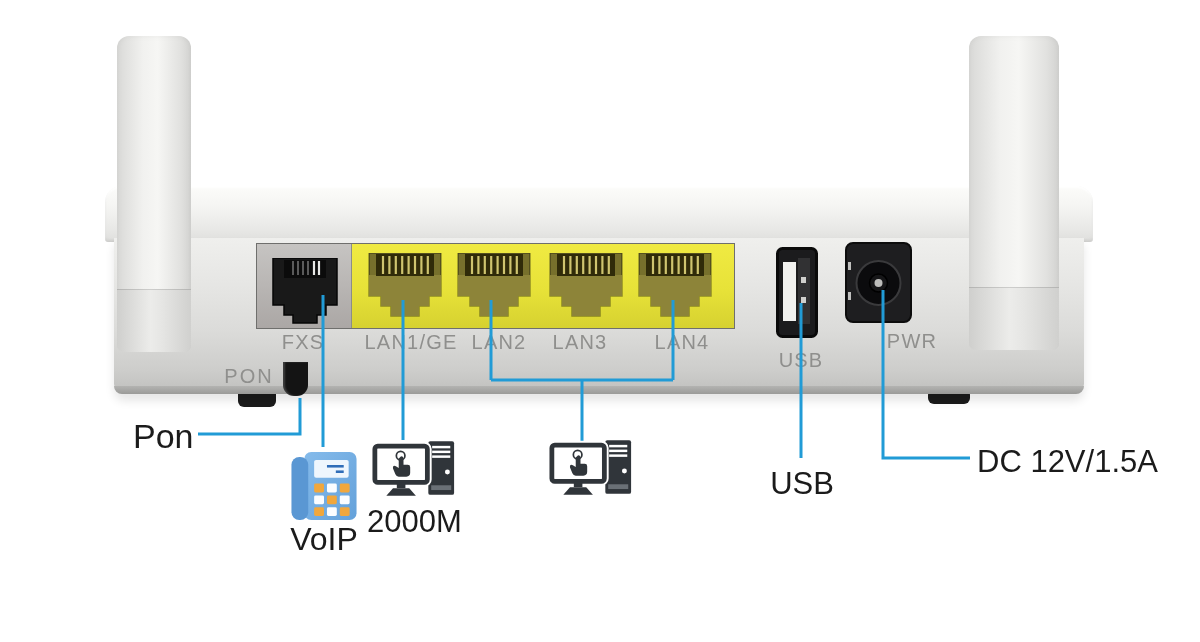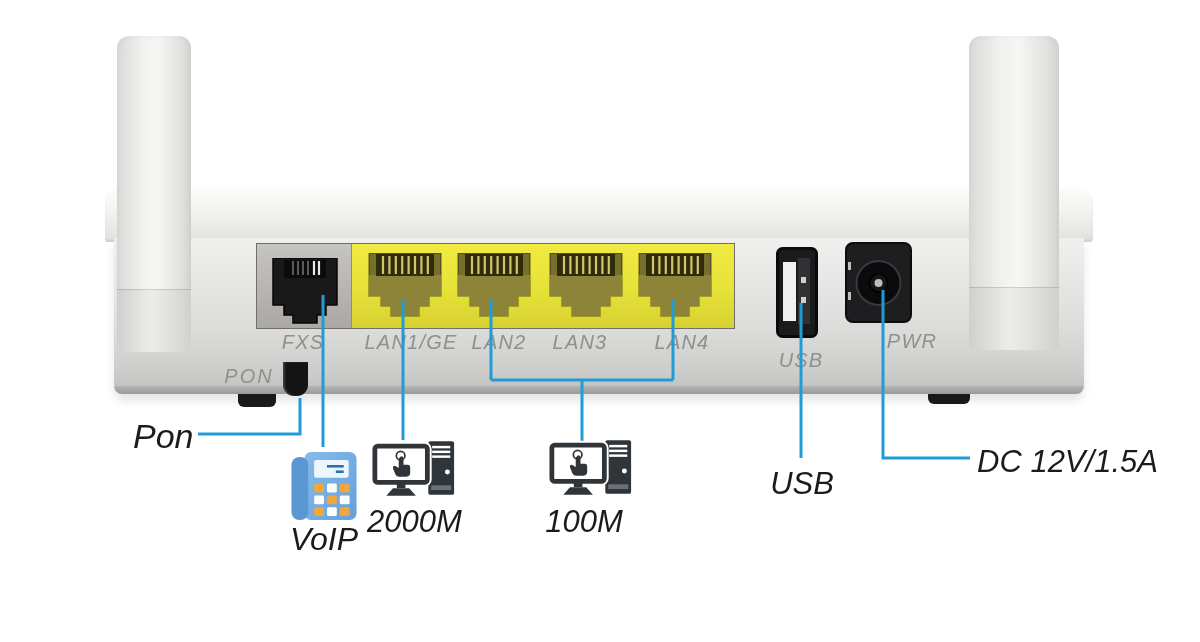--- a/index.html
+++ b/index.html
@@ -1,19 +1,18 @@
 <!DOCTYPE html>
 <html><head>
 <meta charset="utf-8">
 <style>
   html,body{margin:0;padding:0;background:#fff;}
   .stage{
     position:relative;width:1200px;height:618px;background:#ffffff;overflow:hidden;
     font-family:"Liberation Sans", sans-serif;
-    font-style:italic;
   }
   
   .lip{
     position:absolute;left:105px;top:186px;width:988px;height:56px;z-index:1;
     background:linear-gradient(180deg,#fcfcfa 0%,#f5f5f3 35%,#e9e9e7 75%,#dededc 100%);
     border-radius:16px 16px 3px 3px;
     box-shadow:inset 0 -2px 3px rgba(0,0,0,.08), inset 0 2px 2px rgba(255,255,255,.9);
   }
   .body{
     position:absolute;left:114px;top:238px;width:970px;height:156px;z-index:1;
@@ -262,17 +261,16 @@
     <rect x="3" y="6" width="55" height="38" rx="3" fill="#fff" stroke="#30353a" stroke-width="5"></rect>
     <circle cx="30" cy="16" r="4.5" fill="none" stroke="#30353a" stroke-width="1.8"></circle>
     <path d="M28,19 v10 l-3,-2 q-3.5,-1.5 -3,2.5 l2.5,6 q1,2.5 3.5,2.5 h8 q4,0 4,-4 v-6 q0,-2.5 -2.5,-2.5 h-4.5 v-6.5 q0,-2.5 -2.5,-2.5 z" fill="#30353a"></path>
     <rect x="26" y="44" width="9" height="6" fill="#30353a"></rect>
     <path d="M15,58 h31 l-7,-8 h-17 z" fill="#30353a"></path>
   </svg>
 
   <div class="note" style="left:133px;top:417px;font-size:34px">Pon</div>
   <div class="note center" style="left:289px;top:521px;width:70px">VoIP</div>
   <div class="note center" style="left:367px;top:504px;width:94px;font-size:31px">2000M</div>
-  <div class="note center" style="left:541px;top:504px;width:86px;font-size:31px">100M</div>
   <div class="note center" style="left:769px;top:466px;width:66px;font-size:31px">USB</div>
   <div class="note" style="left:977px;top:444px;font-size:31px">DC 12V/1.5A</div>
 
 </div>
 
 </body></html>

